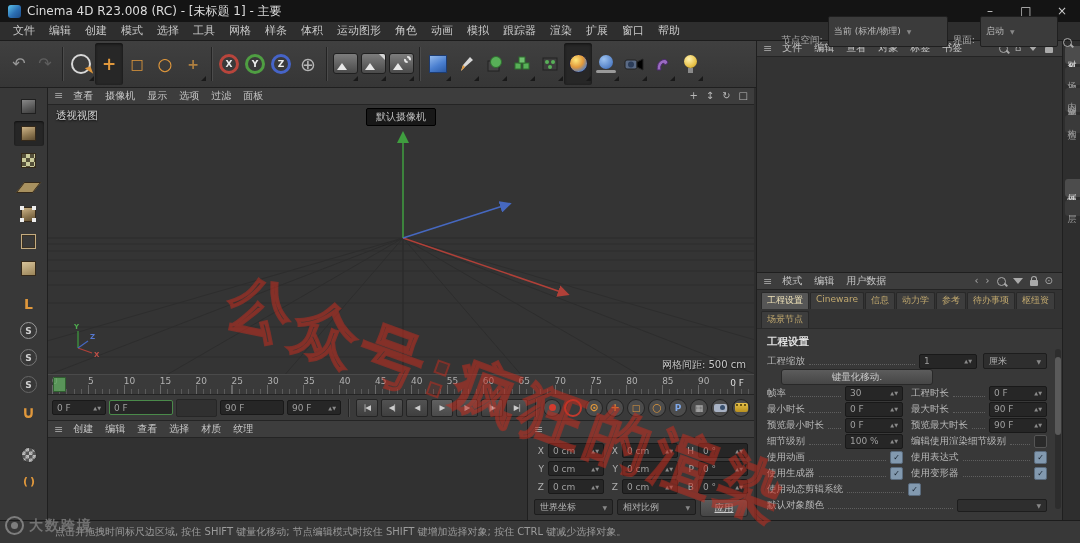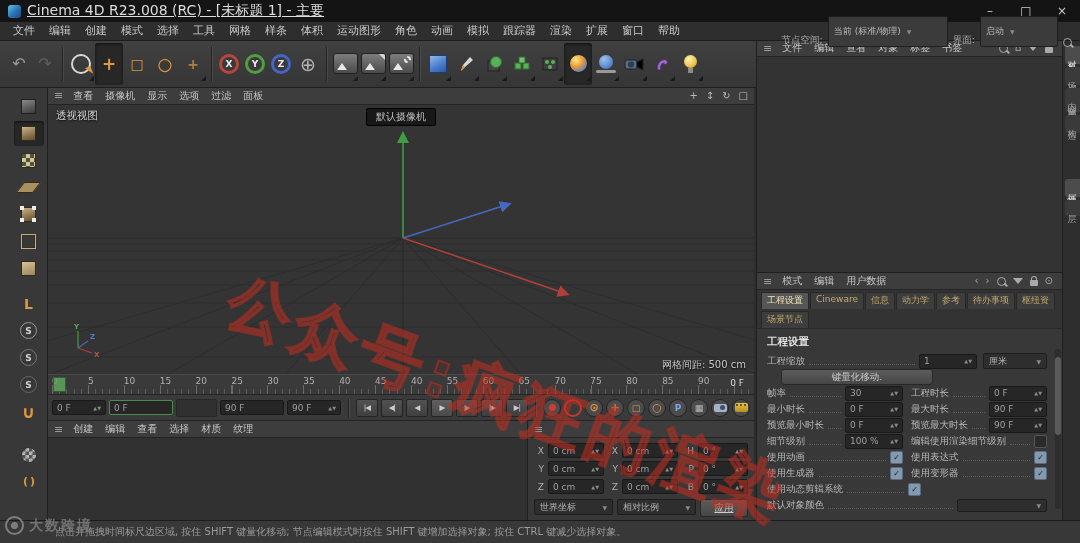--- a/index.html
+++ b/index.html
@@ -3,21 +3,21 @@
 <meta charset="utf-8">
 <style>
   html,body{margin:0;padding:0;background:#444;}
   .app{position:relative;width:1080px;height:543px;background:#2d2d2d;overflow:hidden;
        font-family:"DejaVu Sans","Liberation Sans",sans-serif;color:#c8c8c8;user-select:none;}
   
   .titlebar{position:absolute;left:0;top:0;width:1080px;height:22px;background:#141414;
             display:flex;align-items:center;border-bottom:1px solid #000;z-index:5;}
   .app-logo{width:13px;height:13px;margin:0 6px 0 8px;border-radius:3px;
             background:linear-gradient(135deg,#5ec4ea,#2b6fb4 55%,#1b4a86);}
-  .titlebar .ttl{font-size:14px;color:#ddd;text-decoration:underline;}
+  .titlebar .ttl{font-size:12px;color:#ddd;}
   .win-btns{margin-left:auto;display:flex;height:100%;}
   .win-btn{width:36px;display:flex;align-items:center;justify-content:center;font-size:12px;color:#ccc;}
   
   .menubar{position:absolute;left:0;top:22px;width:1080px;height:18px;background:#2e2e2e;
            display:flex;align-items:center;border-bottom:1px solid #1c1c1c;z-index:5;font-size:11px;}
   .menubar .mitems{display:flex;padding-left:6px;}
   .menubar .mitems span{padding:0 7px;color:#c9c9c9;line-height:18px;}
   .mb-right{margin-left:auto;display:flex;align-items:flex-end;gap:5px;padding-right:8px;}
   .mb-lbl{font-size:9.5px;color:#aaa;}
   .msel{display:flex;align-items:center;background:#3b3b3b;border:1px solid #1f1f1f;border-radius:2px;

